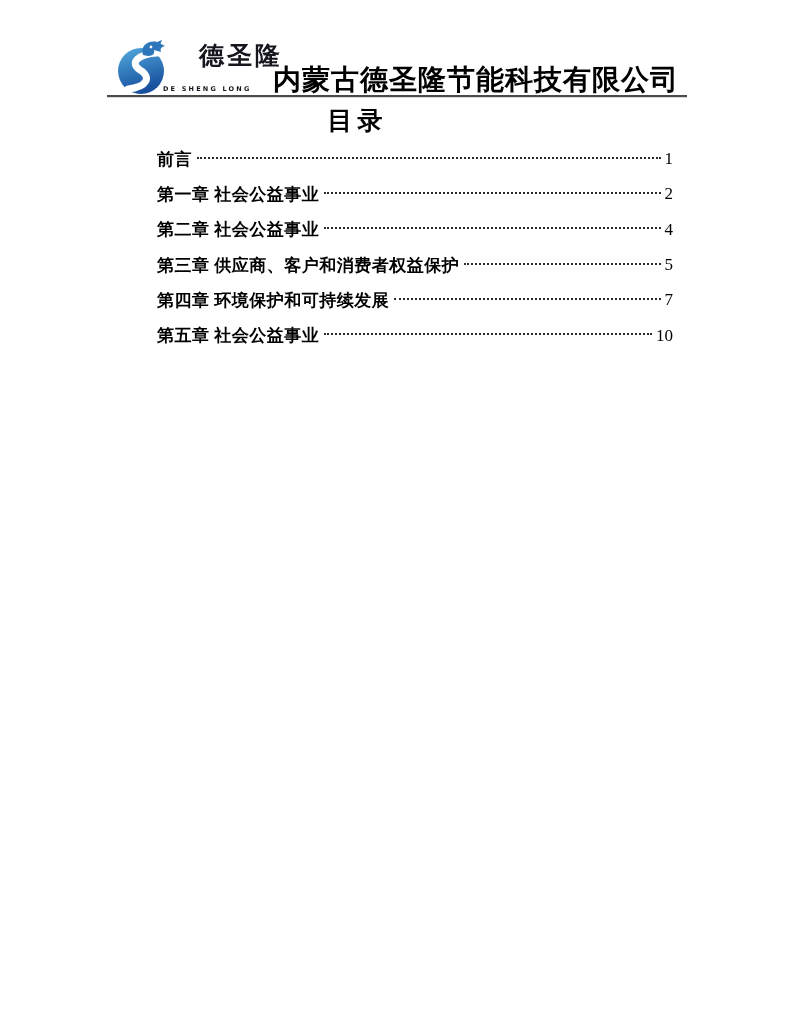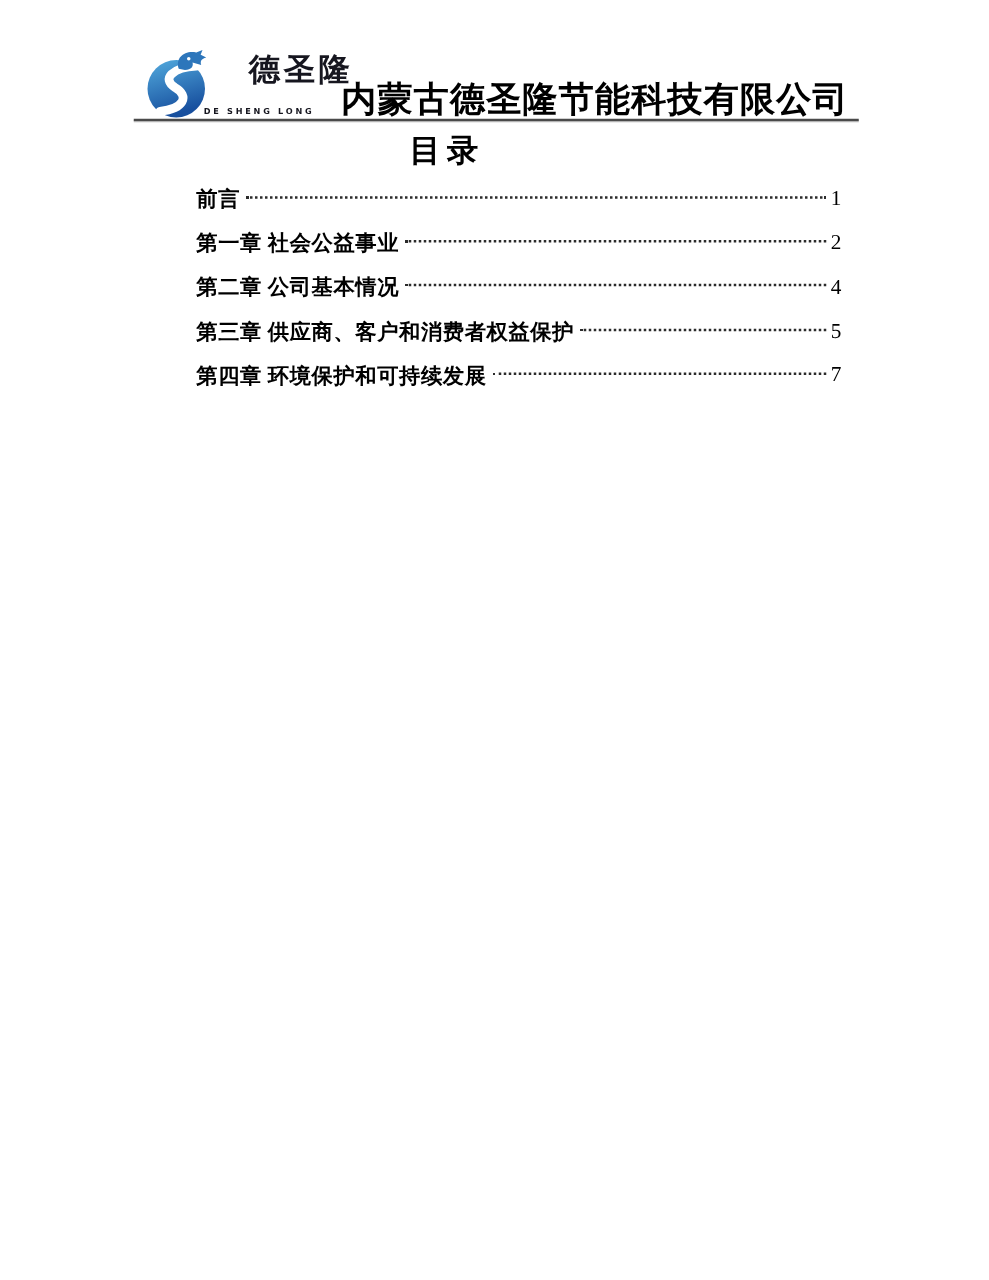--- a/index.html
+++ b/index.html
@@ -147,32 +147,37 @@
       <span class="toc-page">1</span>
     </div>
 
     <div class="toc-row">
       <span class="toc-label">第一章 社会公益事业</span>
       <span class="toc-dots"></span>
       <span class="toc-page">2</span>
     </div>
 
     <div class="toc-row">
-      <span class="toc-label">第二章 公司基本情况</span>
+      <span class="toc-label">第二章 社会公益事业</span>
       <span class="toc-dots"></span>
       <span class="toc-page">4</span>
     </div>
 
     <div class="toc-row">
       <span class="toc-label">第三章 供应商、客户和消费者权益保护</span>
       <span class="toc-dots"></span>
       <span class="toc-page">5</span>
     </div>
 
     <div class="toc-row">
       <span class="toc-label">第四章 环境保护和可持续发展</span>
       <span class="toc-dots"></span>
       <span class="toc-page">7</span>
     </div>
 
+    <div class="toc-row">
+      <span class="toc-label">第五章 社会公益事业</span>
+      <span class="toc-dots"></span>
+      <span class="toc-page">10</span>
+    </div>
 
   </div>
 </div>
 
 </body></html>

